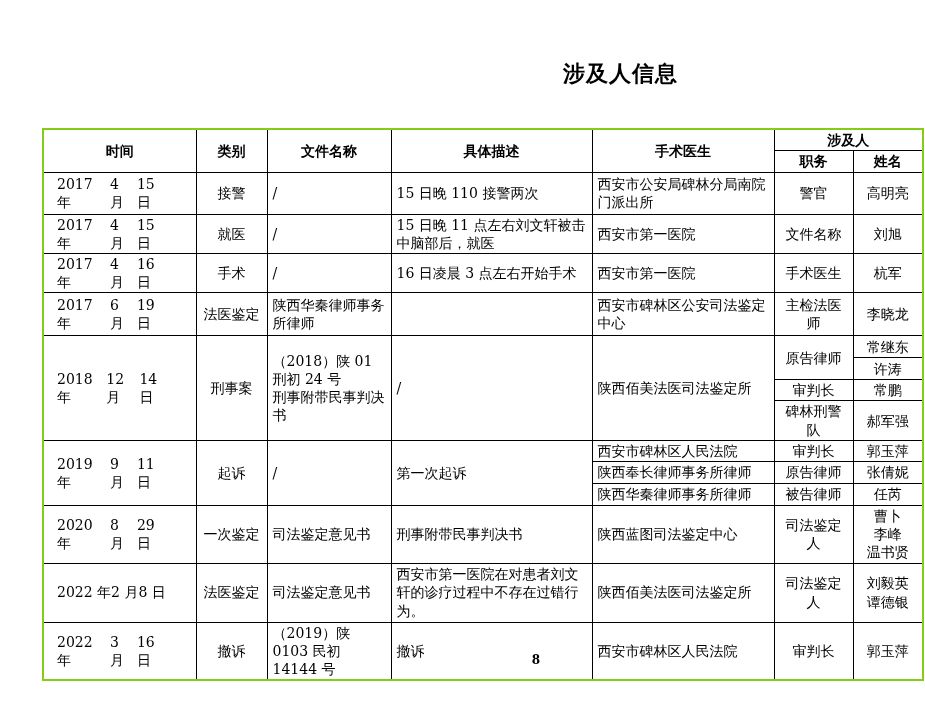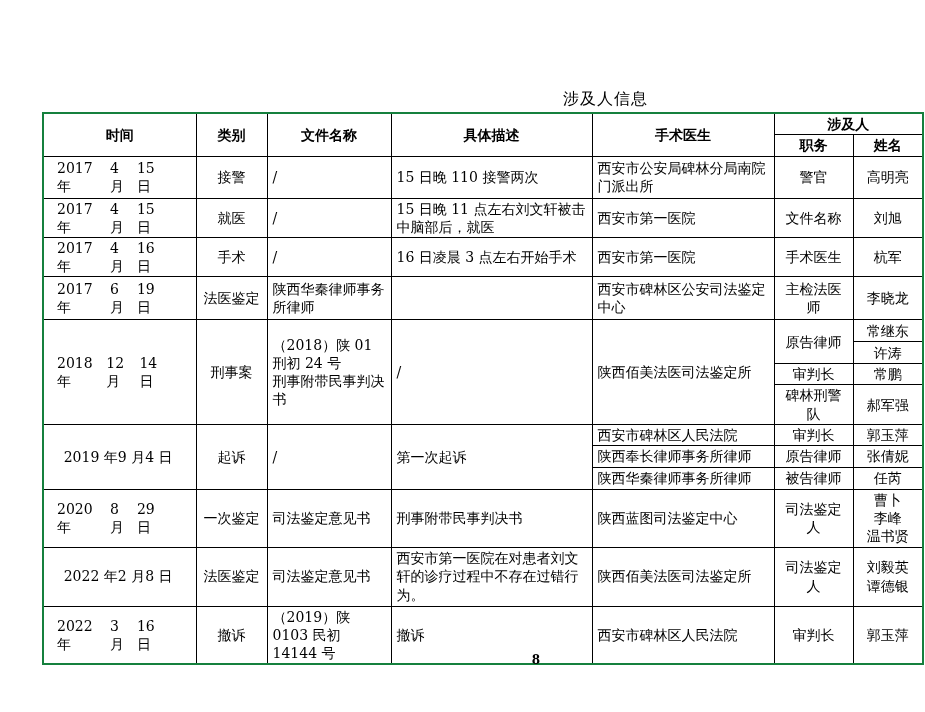--- a/index.html
+++ b/index.html
@@ -5,35 +5,35 @@
   html, body { margin: 0; padding: 0; }
   body {
     width: 925px; height: 712px;
     background: #ffffff;
     position: relative;
     font-family: "DejaVu Serif", "Liberation Serif", serif;
     color: #000;
   }
   .doc-title {
     position: absolute;
-    left: 563px; top: 88px;
+    left: 563px; top: 63px;
     font-family: "Liberation Sans", "DejaVu Sans", sans-serif;
-    font-weight: normal;
-    font-size: 16px;
+    font-weight: bold;
+    font-size: 22px;
     line-height: 22px;
     letter-spacing: 1px;
     white-space: nowrap;
   }
   table.involved {
     position: absolute;
-    left: 42px; top: 112px;
+    left: 42px; top: 128px;
     width: 880px;
     border-collapse: collapse;
     table-layout: fixed;
-    border: 2px solid #15803d;
+    border: 2px solid #84cc16;
   }
   table.involved th, table.involved td {
     border: 1px solid #000;
     padding: 1px 5px;
     vertical-align: middle;
     font-size: 14px;
     line-height: 1.3;
     overflow: hidden;
   }
   table.involved th {
@@ -44,21 +44,21 @@
   }
   table.involved td {
     font-family: "DejaVu Serif", "Liberation Serif", serif;
     white-space: pre-line;
   }
   td.c-center { text-align: center; }
   td.c-left   { text-align: left; }
   td.c-date   { padding: 0; }
   .date-wrap {
     display: flex;
-    justify-content: flex-end;
+    justify-content: flex-start;
     align-items: center;
     padding: 0 18px 0 8px;
   }
   .page-number {
     position: absolute;
     left: 526px; top: 653px;
     width: 20px;
     text-align: center;
     font-size: 12px;
     font-weight: bold;
@@ -169,21 +169,21 @@
   </tr>
   <tr style="height:39px">
     <td class="c-center">碑林刑警队</td>
     <td class="c-center">郝军强</td>
   </tr>
 
   <tr style="height:21px">
     <td class="c-date" rowspan="3"><div class="date-wrap">
       <span>2019 年</span>
       <span>9 月</span>
-      <span>4 日</span></div></td>
+      <span>11 日</span></div></td>
     <td class="c-center" rowspan="3">起诉</td>
     <td class="c-left" rowspan="3">/</td>
     <td class="c-left" rowspan="3">第一次起诉</td>
     <td class="c-left">西安市碑林区人民法院</td>
     <td class="c-center">审判长</td>
     <td class="c-center">郭玉萍</td>
   </tr>
   <tr style="height:22px">
     <td class="c-left">陕西奉长律师事务所律师</td>
     <td class="c-center">原告律师</td>

